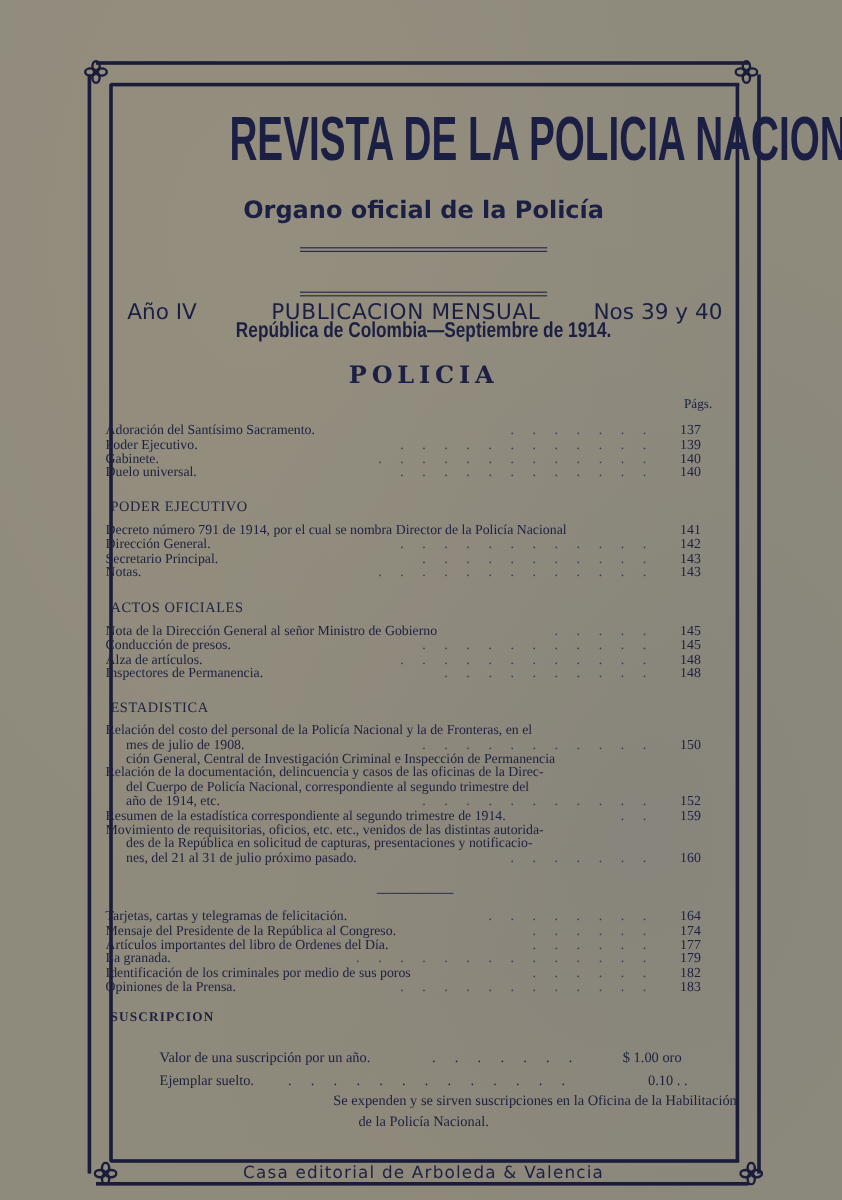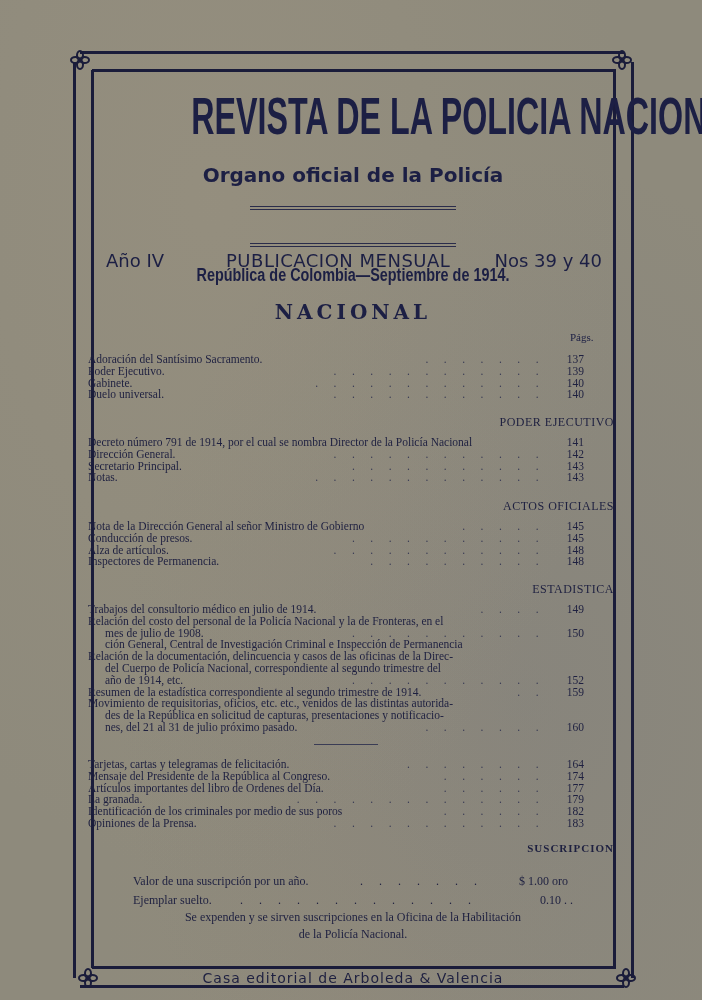--- a/index.html
+++ b/index.html
@@ -48,21 +48,21 @@
     }
     .pags { position:absolute; left:570px; top:331px; font-size:11px; color:#1c1f44; }
 
     .toc { position:absolute; left:88px; width:496px; font-size:11.5px; line-height:11.8px; color:#1e2040; }
     .toc .row { position:relative; height:11.8px; white-space:nowrap; }
     .toc .row .lbl { position:absolute; left:0; background:transparent; }
     .toc .row .dots { position:absolute; right:30px; letter-spacing:15.5px; color:#3a3c55; }
     .toc .row .pg { position:absolute; right:0; width:24px; text-align:right; }
     .toc .row.cont .lbl { left:17px; }
     .section-head {
-      position:absolute; left:92px; width:522px; text-align:right;
+      position:absolute; left:92px; width:522px; text-align:left;
       font-size:12px; letter-spacing:0.5px; color:#1e2040;
     }
     .short-rule { position:absolute; left:314px; width:64px; height:1px; background:#3a3c55; top:744px; }
     .sus { position:absolute; font-size:12px; color:#1e2040; white-space:nowrap; }
     .footer-text {
       position:absolute; left:92px; width:522px; top:970px; text-align:center;
       font-family:"DejaVu Sans", sans-serif; font-size:14px; letter-spacing:1px; color:#1e2040;
     }
   </style>
 </head>
@@ -127,21 +127,21 @@
 <div class="pubrow">
   <span style="left:0;">Año IV</span>
   <span style="left:120px;letter-spacing:0.5px;">PUBLICACION MENSUAL</span>
   <span style="right:0;">Nos 39 y 40</span>
 </div>
 
 <div class="rule" style="left:250px;width:206px;top:243px;"></div>
 <div class="rule" style="left:250px;width:206px;top:246px;"></div>
 
 <div class="republica">República de Colombia—Septiembre de 1914.</div>
-<div class="sumario">NACIONAL</div>
+<div class="sumario">POLICIA</div>
 <div class="pags">Págs.</div>
 
 <div class="toc" style="top:354px;">
   <div class="row">
       <span class="lbl">Adoración del Santísimo Sacramento.</span>
       <span class="dots">.......</span>
       <span class="pg">137</span>
     </div>
   <div class="row">
       <span class="lbl">Poder Ejecutivo.</span>
@@ -202,25 +202,20 @@
     </div>
   <div class="row">
       <span class="lbl">Inspectores de Permanencia.</span>
       <span class="dots">..........</span>
       <span class="pg">148</span>
     </div>
 </div>
 
 <div class="section-head" style="top:582px;">ESTADISTICA</div>
 <div class="toc" style="top:604px;">
-  <div class="row">
-      <span class="lbl">Trabajos del consultorio médico en julio de 1914.</span>
-      <span class="dots">....</span>
-      <span class="pg">149</span>
-    </div>
   <div class="row">
       <span class="lbl">Relación del costo del personal de la Policía Nacional y la de Fronteras, en el</span>
     </div>
   <div class="row cont">
       <span class="lbl">mes de julio de 1908.</span>
       <span class="dots">...........</span>
       <span class="pg">150</span>
     </div>
   <div class="row cont">
       <span class="lbl">ción General, Central de Investigación Criminal e Inspección de Permanencia</span>
@@ -289,16 +284,16 @@
     </div>
 </div>
 
 <div class="section-head" style="top:842px;font-weight:700;font-size:11px;letter-spacing:1px;">SUSCRIPCION</div>
 <div class="sus" style="left:133px;top:874px;">Valor de una suscripción por un año.</div>
 <div class="sus" style="left:360px;top:874px;letter-spacing:16px;">.......</div>
 <div class="sus" style="left:519px;top:874px;">$ 1.00 oro</div>
 <div class="sus" style="left:133px;top:893px;">Ejemplar suelto.</div>
 <div class="sus" style="left:240px;top:893px;letter-spacing:16px;">.............</div>
 <div class="sus" style="left:540px;top:893px;">0.10 . .</div>
-<div class="sus" style="left:92px;width:522px;text-align:center;top:910px;">Se expenden y se sirven suscripciones en la Oficina de la Habilitación</div>
+<div class="sus" style="left:92px;width:522px;text-align:right;top:910px;">Se expenden y se sirven suscripciones en la Oficina de la Habilitación</div>
 <div class="sus" style="left:92px;width:522px;text-align:center;top:927px;">de la Policía Nacional.</div>
 
 <div class="footer-text">Casa editorial de Arboleda &amp; Valencia</div>
 
 </body></html>

